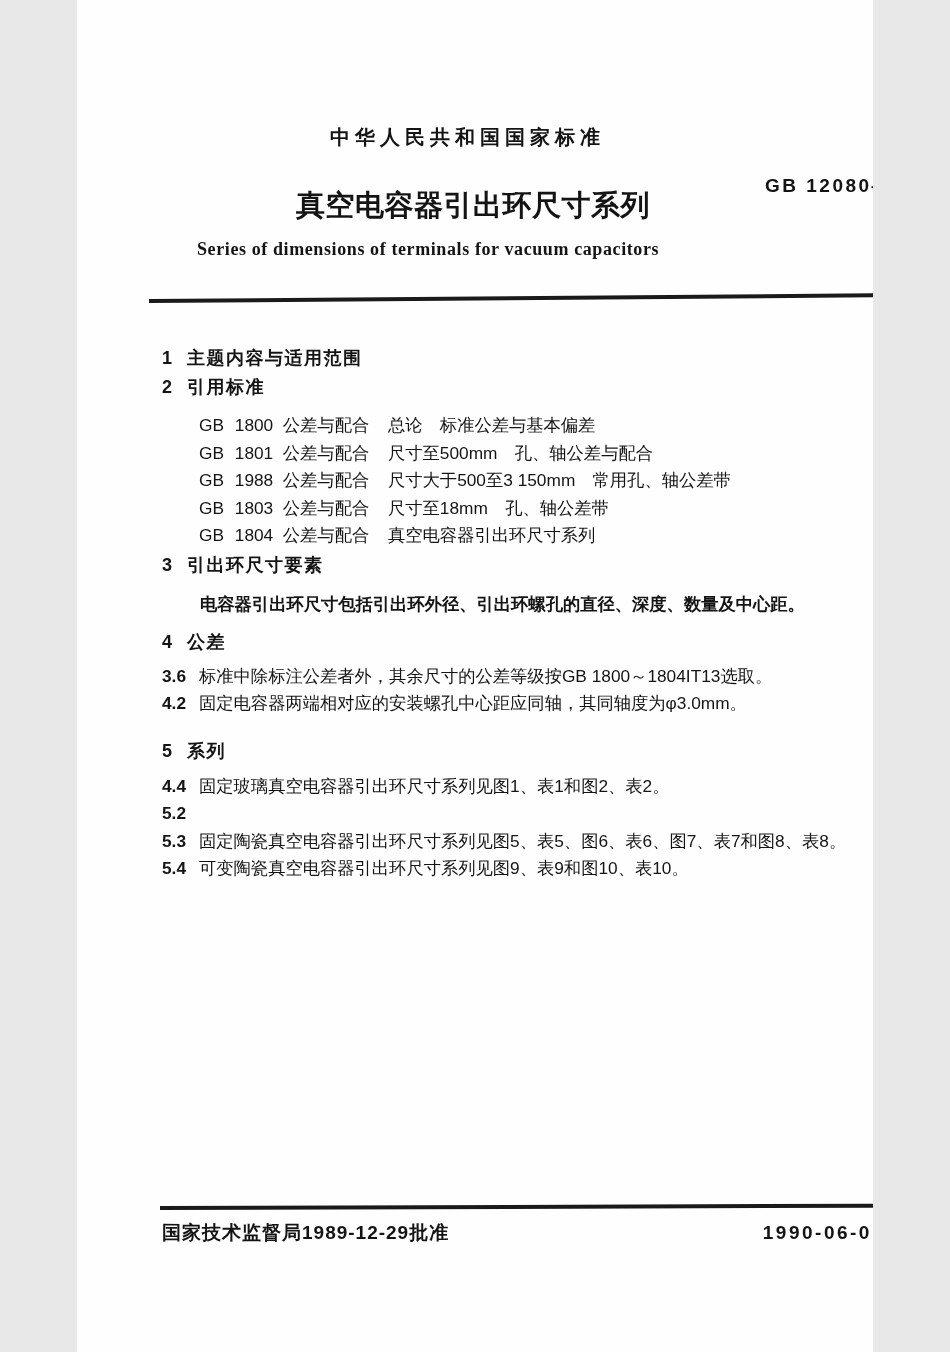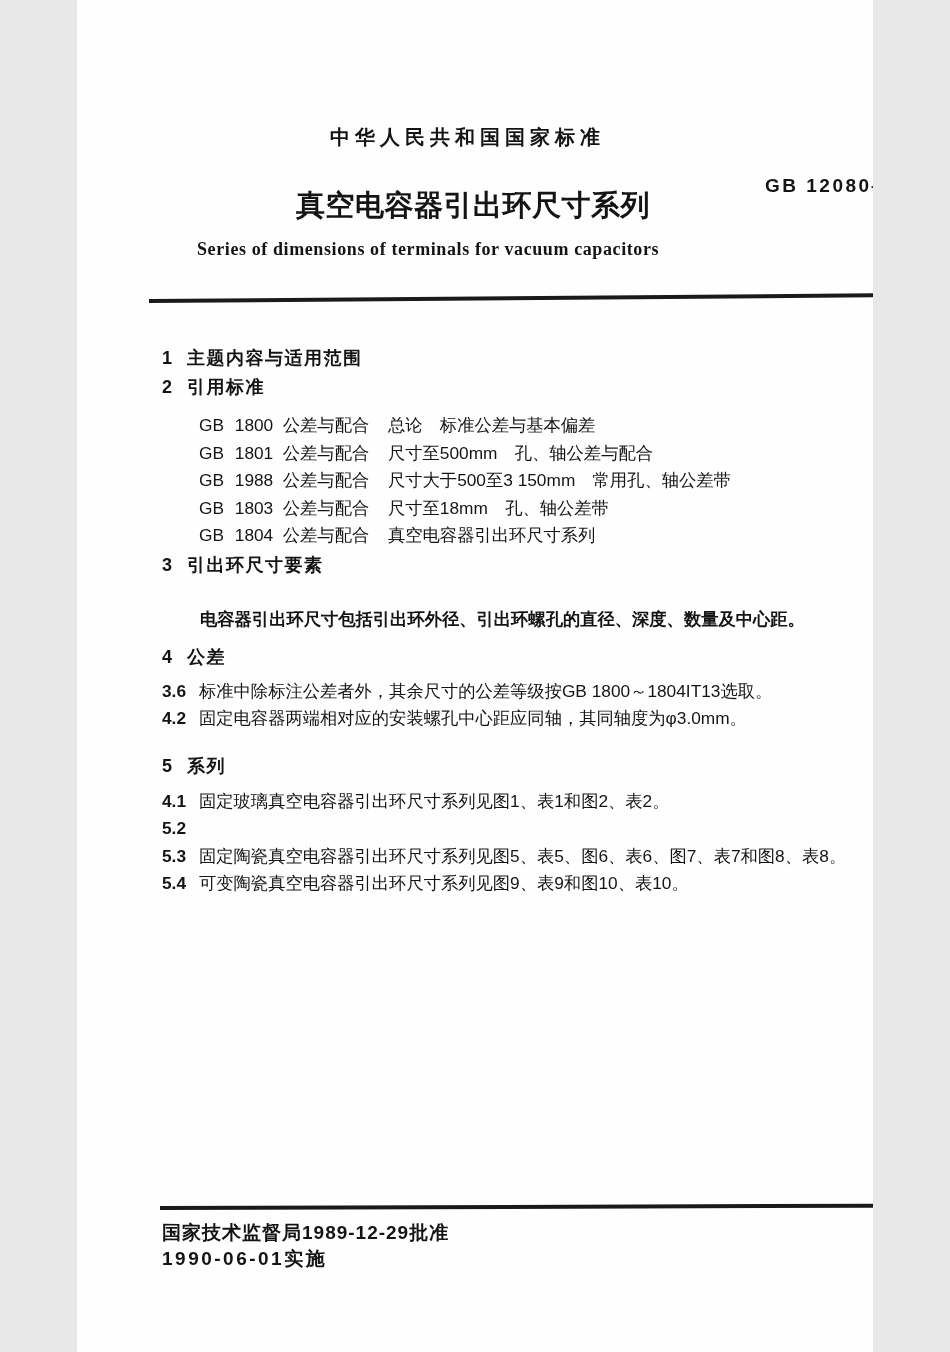--- a/index.html
+++ b/index.html
@@ -95,37 +95,36 @@
   .clause-row { display: flex; }
   .clause-num { width: 37px; flex-shrink: 0; font-weight: bold; }
   .clause-text { text-align: justify; }
 
   
   .m-s1head  { margin-top: 7px; }
   .m-s1paras { margin-top: 11.5px; }
   .m-s2head  { margin-top: 1px; }
   .m-refs    { margin-top: 11px; }
   .m-s3head  { margin-top: 2.5px; }
-  .m-s3para  { margin-top: 26px; }
+  .m-s3para  { margin-top: 11px; }
   .m-s4head  { margin-top: 10.5px; }
   .m-s4cl    { margin-top: 6.5px; }
   .m-s5head  { margin-top: 20px; }
   .m-s5cl    { margin-top: 7.5px; }
 
   
   .footer-row {
     position: absolute;
     top: 1220px; left: 85px;
     width: 766px;
     display: flex;
     justify-content: space-between;
     font-size: 19px;
     font-weight: bold;
     white-space: nowrap;
-    flex-direction: column;
   }
   .footer-approval { letter-spacing: 1px; }
   .footer-impl { letter-spacing: 2.5px; }
   .page-num {
     position: absolute;
     top: 1257px; left: 800px;
     font-family: "Liberation Serif", serif;
     font-size: 18px;
   }
 </style>
@@ -199,21 +198,21 @@
         <span class="clause-text">固定电容器两端相对应的安装螺孔中心距应同轴，其同轴度为φ3.0mm。</span>
       </div>
     </div>
 
     <div class="sec-head m-s5head">
       <span class="sec-num">5</span>
       <span class="sec-title">系列</span>
     </div>
     <div class="m-s5cl">
       <div class="clause-row">
-        <span class="clause-num">4.1</span>
+        <span class="clause-num">4.4</span>
         <span class="clause-text">固定玻璃真空电容器引出环尺寸系列见图1、表1和图2、表2。</span>
       </div>
       <div class="clause-row">
         <span class="clause-num">5.2</span>
       </div>
       <div class="clause-row">
         <span class="clause-num">5.3</span>
         <span class="clause-text">固定陶瓷真空电容器引出环尺寸系列见图5、表5、图6、表6、图7、表7和图8、表8。</span>
       </div>
       <div class="clause-row">

